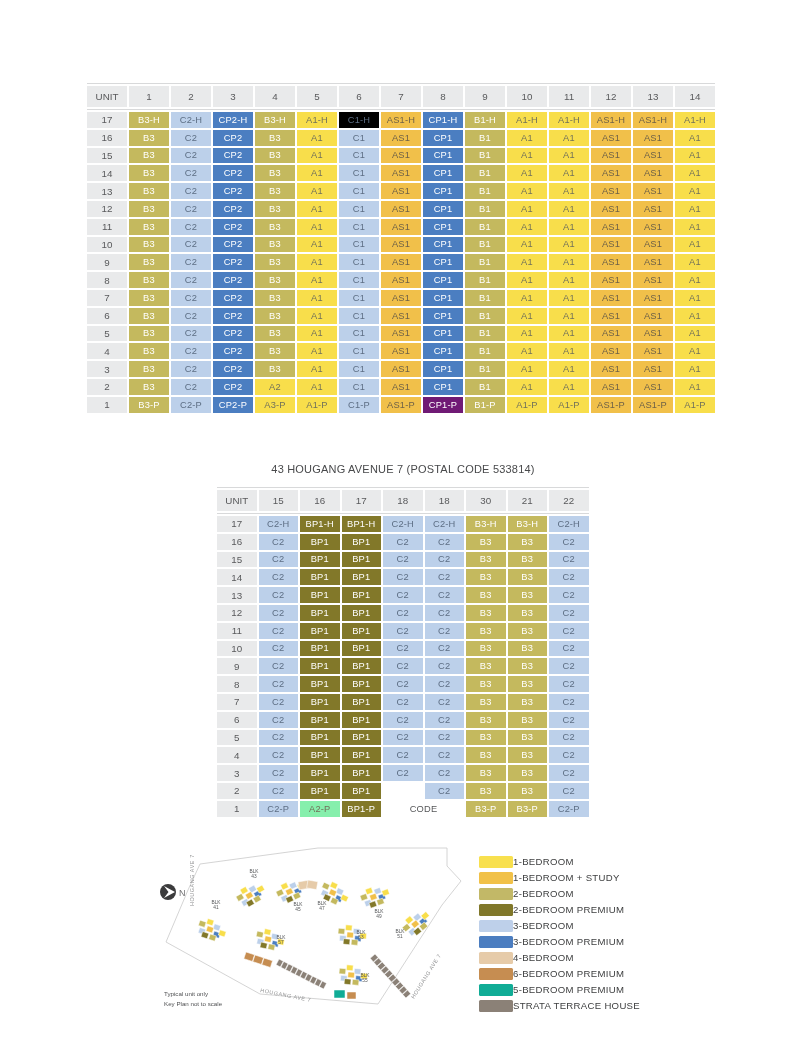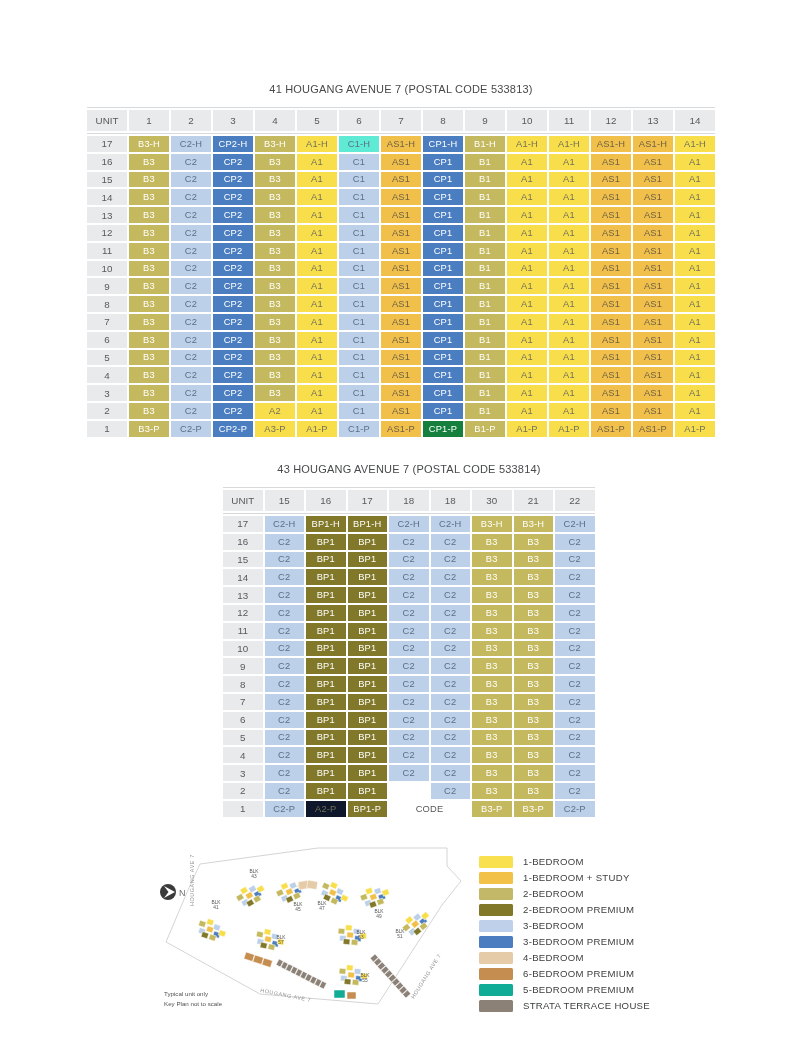--- a/index.html
+++ b/index.html
@@ -2,46 +2,45 @@
 <html><head>
 <meta charset="utf-8">
 <style>
   html,body{margin:0;padding:0;background:#fff;}
   .page{position:relative;width:800px;height:1056px;background:#ffffff;overflow:hidden;
         font-family:"Liberation Sans",sans-serif;-webkit-font-smoothing:antialiased;}
   .title{position:absolute;top:46px;left:0;right:0;text-align:center;
          font-size:15px;letter-spacing:3px;color:#6e6f71;}
   .tblock{position:absolute;}
   .t0{left:87px;top:83px;width:628px;}
-  .t1{left:223px;top:463px;width:372px;}
+  .t1{left:217px;top:463px;width:372px;}
   .caption{text-align:center;font-size:11px;color:#48494b;letter-spacing:.2px;
            margin-bottom:12px;white-space:nowrap;}
   .grid{display:grid;gap:2px;}
   .t0 .grid{grid-template-columns:repeat(15,40px);}
   .t1 .grid{grid-template-columns:repeat(9,39.5px);}
   .thead{grid-auto-rows:21px;border-top:1px solid #d8d9da;padding-top:2px;margin-bottom:2px;}
   .tbody{grid-auto-rows:15.8px;border-top:1px solid #d8d9da;padding-top:2px;}
   .hcell{background:#e9eaeb;color:#58595b;display:flex;align-items:center;justify-content:center;
          font-size:9.8px;}
   .cell{display:flex;align-items:center;justify-content:center;font-size:9.3px;letter-spacing:.2px;}
   .keyplan{position:absolute;left:148px;top:842px;width:322px;height:172px;}
   .keyplan text{font-family:"Liberation Sans",sans-serif;}
   .legend{position:absolute;left:479px;top:856px;}
   .lrow{display:flex;align-items:center;height:11.5px;margin-bottom:4.5px;}
   .lsw{width:34px;height:11.5px;border-radius:1.5px;flex:none;}
-  .llab{margin-left:10px;font-size:9.6px;color:#3f4041;letter-spacing:.3px;white-space:nowrap;}
+  .llab{font-size:9.6px;color:#3f4041;letter-spacing:.3px;white-space:nowrap;}
 </style>
 </head>
 <body>
 
 <div class="page">
 
 
   <section class="tblock t0">
-    <div class="caption">41 HOUGANG AVENUE 7 (POSTAL CODE 533813)</div>
     <div class="grid thead">
         <div class="hcell">UNIT</div>
         <div class="hcell">1</div>
         <div class="hcell">2</div>
         <div class="hcell">3</div>
         <div class="hcell">4</div>
         <div class="hcell">5</div>
         <div class="hcell">6</div>
         <div class="hcell">7</div>
         <div class="hcell">8</div>
@@ -52,21 +51,21 @@
         <div class="hcell">13</div>
         <div class="hcell">14</div>
       </div>
     <div class="grid tbody">
         <div class="hcell">17</div>
         <div class="cell" style="background: rgb(196, 185, 94); color: rgb(255, 255, 255);">B3-H</div>
         <div class="cell" style="background: rgb(188, 208, 234); color: rgb(93, 110, 132);">C2-H</div>
         <div class="cell" style="background: rgb(75, 126, 193); color: rgb(255, 255, 255);">CP2-H</div>
         <div class="cell" style="background: rgb(196, 185, 94); color: rgb(255, 255, 255);">B3-H</div>
         <div class="cell" style="background: rgb(248, 222, 75); color: rgb(113, 113, 90);">A1-H</div>
-        <div class="cell" style="background: #5eead4; color: rgb(93, 110, 132);">C1-H</div>
+        <div class="cell" style="background: #000000; color: rgb(93, 110, 132);">C1-H</div>
         <div class="cell" style="background: rgb(241, 192, 74); color: rgb(111, 97, 71);">AS1-H</div>
         <div class="cell" style="background: rgb(75, 126, 193); color: rgb(255, 255, 255);">CP1-H</div>
         <div class="cell" style="background: rgb(196, 185, 94); color: rgb(255, 255, 255);">B1-H</div>
         <div class="cell" style="background: rgb(248, 222, 75); color: rgb(113, 113, 90);">A1-H</div>
         <div class="cell" style="background: rgb(248, 222, 75); color: rgb(113, 113, 90);">A1-H</div>
         <div class="cell" style="background: rgb(241, 192, 74); color: rgb(111, 97, 71);">AS1-H</div>
         <div class="cell" style="background: rgb(241, 192, 74); color: rgb(111, 97, 71);">AS1-H</div>
         <div class="cell" style="background: rgb(248, 222, 75); color: rgb(113, 113, 90);">A1-H</div>
         <div class="hcell">16</div>
         <div class="cell" style="background: rgb(196, 185, 94); color: rgb(255, 255, 255);">B3</div>
@@ -294,21 +293,21 @@
         <div class="cell" style="background: rgb(241, 192, 74); color: rgb(111, 97, 71);">AS1</div>
         <div class="cell" style="background: rgb(248, 222, 75); color: rgb(113, 113, 90);">A1</div>
         <div class="hcell">1</div>
         <div class="cell" style="background: rgb(196, 185, 94); color: rgb(255, 255, 255);">B3-P</div>
         <div class="cell" style="background: rgb(188, 208, 234); color: rgb(93, 110, 132);">C2-P</div>
         <div class="cell" style="background: rgb(75, 126, 193); color: rgb(255, 255, 255);">CP2-P</div>
         <div class="cell" style="background: rgb(248, 222, 75); color: rgb(113, 113, 90);">A3-P</div>
         <div class="cell" style="background: rgb(248, 222, 75); color: rgb(113, 113, 90);">A1-P</div>
         <div class="cell" style="background: rgb(188, 208, 234); color: rgb(93, 110, 132);">C1-P</div>
         <div class="cell" style="background: rgb(241, 192, 74); color: rgb(111, 97, 71);">AS1-P</div>
-        <div class="cell" style="background: #15803d; color: rgb(255, 255, 255);">CP1-P</div>
+        <div class="cell" style="background: #701a75; color: rgb(255, 255, 255);">CP1-P</div>
         <div class="cell" style="background: rgb(196, 185, 94); color: rgb(255, 255, 255);">B1-P</div>
         <div class="cell" style="background: rgb(248, 222, 75); color: rgb(113, 113, 90);">A1-P</div>
         <div class="cell" style="background: rgb(248, 222, 75); color: rgb(113, 113, 90);">A1-P</div>
         <div class="cell" style="background: rgb(241, 192, 74); color: rgb(111, 97, 71);">AS1-P</div>
         <div class="cell" style="background: rgb(241, 192, 74); color: rgb(111, 97, 71);">AS1-P</div>
         <div class="cell" style="background: rgb(248, 222, 75); color: rgb(113, 113, 90);">A1-P</div>
       </div>
   </section>
 
   <section class="tblock t1">
@@ -464,21 +463,21 @@
         <div class="cell" style="background: rgb(188, 208, 234); color: rgb(93, 110, 132);">C2</div>
         <div class="cell" style="background: rgb(130, 120, 41); color: rgb(255, 255, 255);">BP1</div>
         <div class="cell" style="background: rgb(130, 120, 41); color: rgb(255, 255, 255);">BP1</div>
         <div class="cell" style="background: rgb(255, 255, 255); color: rgb(86, 87, 89);"></div>
         <div class="cell" style="background: rgb(188, 208, 234); color: rgb(93, 110, 132);">C2</div>
         <div class="cell" style="background: rgb(196, 185, 94); color: rgb(255, 255, 255);">B3</div>
         <div class="cell" style="background: rgb(196, 185, 94); color: rgb(255, 255, 255);">B3</div>
         <div class="cell" style="background: rgb(188, 208, 234); color: rgb(93, 110, 132);">C2</div>
         <div class="hcell">1</div>
         <div class="cell" style="background: rgb(188, 208, 234); color: rgb(93, 110, 132);">C2-P</div>
-        <div class="cell" style="background: #0f172a; color: rgb(113, 113, 90);">A2-P</div>
+        <div class="cell" style="background: #86efac; color: rgb(113, 113, 90);">A2-P</div>
         <div class="cell" style="background: rgb(130, 120, 41); color: rgb(255, 255, 255);">BP1-P</div>
         <div class="cell" style="background: rgb(255, 255, 255); color: rgb(86, 87, 89); grid-column: span 2;">CODE</div>
         <div class="cell" style="background: rgb(196, 185, 94); color: rgb(255, 255, 255);">B3-P</div>
         <div class="cell" style="background: rgb(196, 185, 94); color: rgb(255, 255, 255);">B3-P</div>
         <div class="cell" style="background: rgb(188, 208, 234); color: rgb(93, 110, 132);">C2-P</div>
       </div>
   </section>
 
   <svg class="keyplan" viewBox="0 0 322 172">
     <polygon points="52,22 170,6 299,6 299,24 313,39 294,63 230,162 112,152 18,100 40,48" fill="#ffffff" stroke="#c9c9c9" stroke-width="0.8"></polygon>

